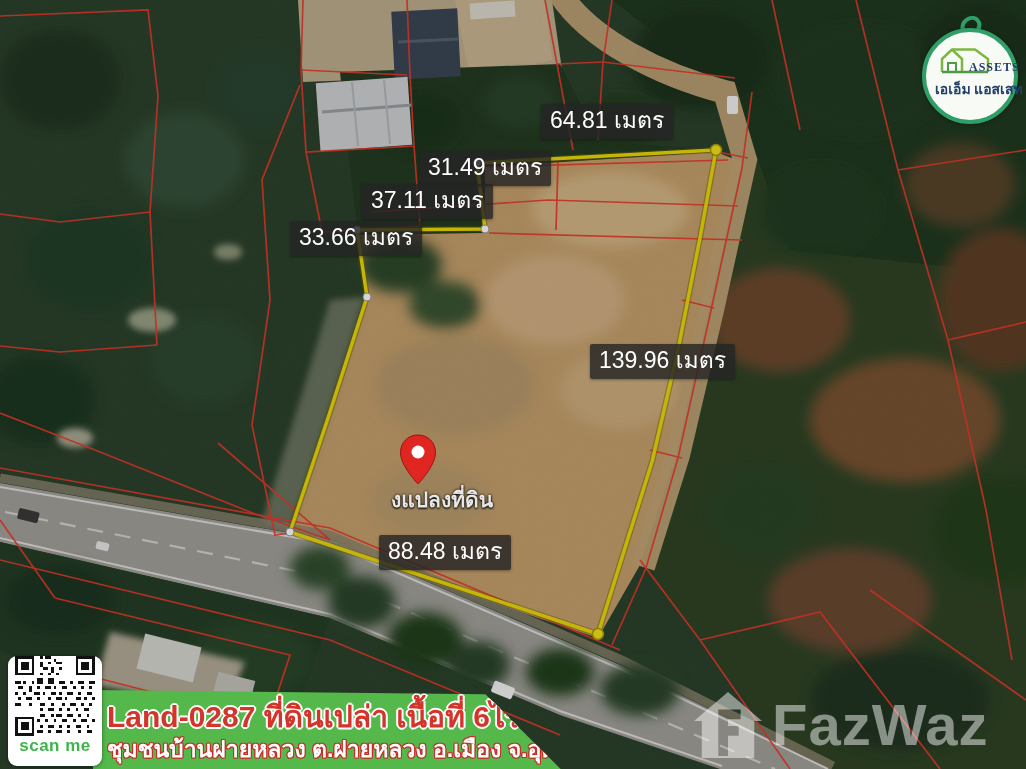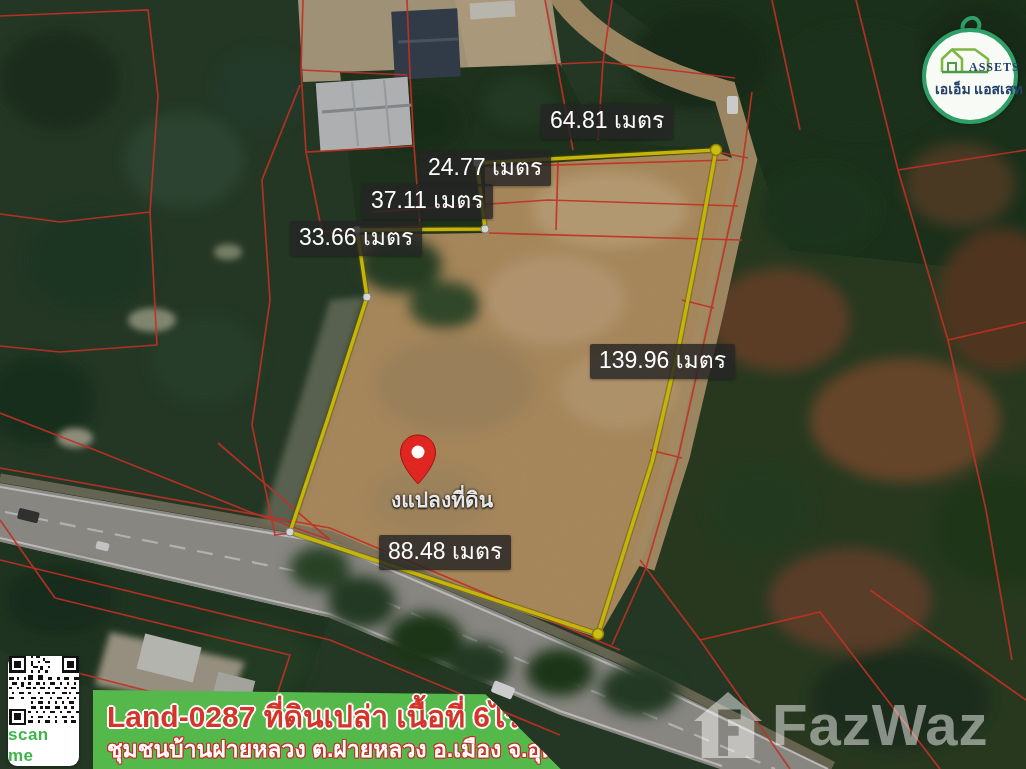--- a/index.html
+++ b/index.html
@@ -32,23 +32,23 @@
   .logo .en{
     position:absolute;left:56px;top:44px;font-size:12px;font-weight:bold;
     color:#23406b;letter-spacing:1px;font-family:"Liberation Serif","DejaVu Serif",serif;
   }
   .logo .th{
     position:absolute;left:22px;top:62px;width:72px;text-align:center;
     font-size:14px;font-weight:bold;color:#23406b;white-space:nowrap;font-family:Liberation Serif, serif;
   }
   
   .qr{
-    position:absolute;left:8px;top:656px;width:71px;height:110px;z-index:8;
+    position:absolute;left:8px;top:656px;width:94px;height:110px;z-index:8;
     background:#fff;border-radius:9px;box-shadow:0 1px 4px rgba(0,0,0,.4);
-    display:flex;flex-direction:column;align-items:center;padding-top:0;box-sizing:border-box;
+    display:flex;flex-direction:column;align-items:center;padding-top:0;box-sizing:border-box;text-align:center;
   }
   .qr .code{width:80px;height:80px;}
   .qr .scanme{color:#3db54a;font-size:17px;font-weight:bold;line-height:1.2;letter-spacing:.5px;}
   
   .banner{
     position:absolute;left:93px;top:684px;width:470px;height:85px;z-index:7;
     background:#54b94a;
     clip-path:polygon(0 7%,83.5% 12%,99.5% 100%,0 100%);
   }
   .banner .l1{
@@ -247,21 +247,21 @@
   <div class="pin-caption" style="left:391px;top:483px;">งแปลงที่ดิน</div>
 
   <div class="pin" style="left:399px;top:434px;">
     <svg width="38" height="52" viewBox="0 0 38 52">
       <path d="M19,1 C9,1 1.5,8.5 1.5,18.5 C1.5,32 19,50 19,50 C19,50 36.5,32 36.5,18.5 C36.5,8.5 29,1 19,1 Z" fill="#e02620" stroke="#9e120e" stroke-width="1"></path>
       <circle cx="19" cy="18" r="6.5" fill="#ffffff"></circle>
     </svg>
   </div>
 
   <div class="mlabel" style="left:541px;top:104px;">64.81 เมตร</div>
-  <div class="mlabel" style="left:419px;top:151px;">24.77 เมตร</div>
+  <div class="mlabel" style="left:419px;top:151px;">31.49 เมตร</div>
   <div class="mlabel" style="left:362px;top:184px;">37.11 เมตร</div>
   <div class="mlabel" style="left:290px;top:221px;">33.66 เมตร</div>
   <div class="mlabel" style="left:590px;top:344px;">139.96 เมตร</div>
   <div class="mlabel" style="left:379px;top:535px;">88.48 เมตร</div>
 
   <div class="logo">
     <svg class="hanger" viewBox="0 0 32 26">
       <path d="M16,24 C8,22 7,9 15,5 C23,1 30,9 24,17" fill="none" stroke="#2f9e67" stroke-width="4" stroke-linecap="round"></path>
     </svg>
     <div class="ring"></div>

